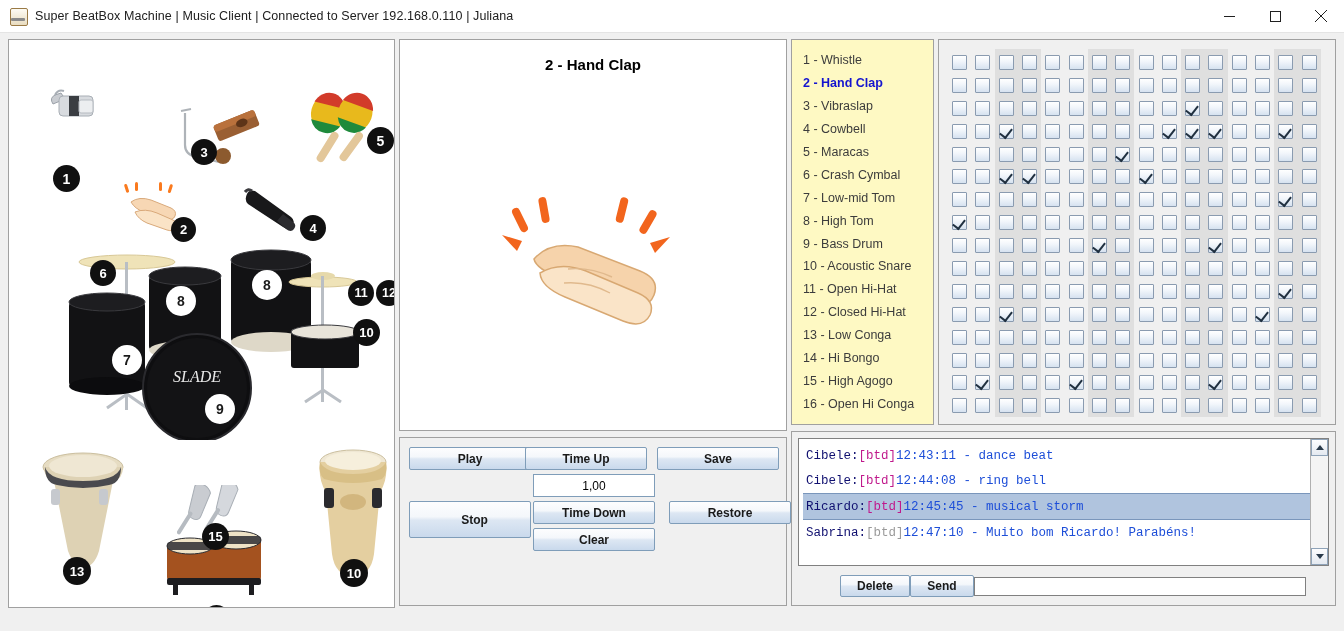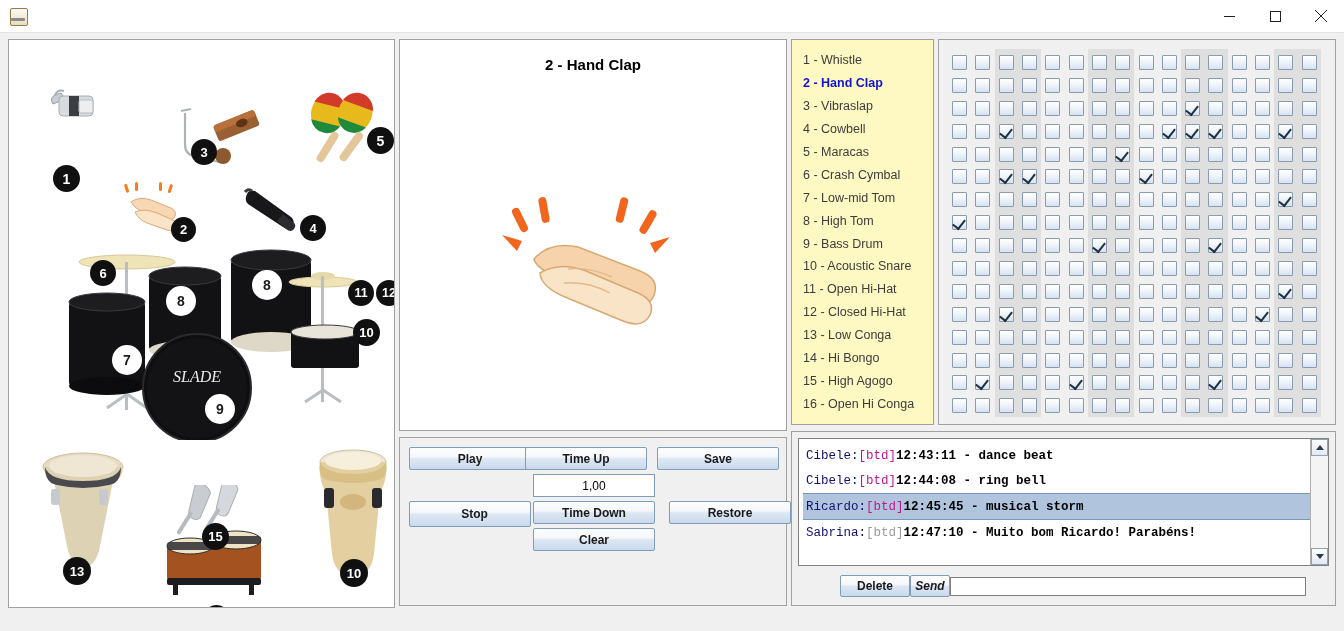--- a/index.html
+++ b/index.html
@@ -78,21 +78,21 @@
   
   .chat-panel{flex:1 1 auto;background:#f0f0f0;border:1px solid #a0a0a0;position:relative;padding:6px;box-sizing:border-box;
        display:flex;flex-direction:column;gap:7px;}
   .chat-box{flex:1 1 auto;background:#fff;border:1px solid #808080;position:relative;display:flex;overflow:hidden;}
   .chat-lines{flex:1 1 auto;padding:4px 0 0 4px;font-family:"Liberation Mono", monospace;font-size:12.5px;}
   .chat-line{height:25px;display:flex;align-items:center;padding-left:3px;white-space:pre;cursor:default;}
   .chat-line.sel{background:#b0c4de;border-top:1px solid #7a96bb;border-bottom:1px solid #7a96bb;}
   .c-name{color:#101070;}
   .c-tag{color:#c0198c;}
   .c-tag.mute{color:#9a9a9a;}
-  .c-msg{color:#000000;font-weight:bold;}
+  .c-msg{color:#1d4ed8;}
   .vscroll{width:17px;flex:0 0 17px;background:#f0f0f0;border-left:1px solid #b0b0b0;
       display:flex;flex-direction:column;justify-content:space-between;}
   .sbtn{height:17px;background:linear-gradient(#fdfdfe,#e4e9f0);border:1px solid #8fa3b8;box-sizing:border-box;
         display:flex;align-items:center;justify-content:center;cursor:default;}
   .sbtn .tri{width:0;height:0;border-left:4px solid transparent;border-right:4px solid transparent;}
   .sbtn.up .tri{border-bottom:5px solid #2a3a4a;}
   .sbtn.dn .tri{border-top:5px solid #2a3a4a;}
   .strack{flex:1 1 auto;background:#f4f4f4;}
   .chat-ctrl{height:26px;flex:0 0 26px;display:flex;align-items:center;padding-left:42px;}
   .chat-input{flex:1 1 auto;height:19px;background:#fff;border:1px solid #808080;box-sizing:border-box;margin-right:23px;}
@@ -102,20 +102,21 @@
 
 <div class="window">
 
   <div class="titlebar">
     <div class="tb-icon">
       <div class="steam"></div>
         <div class="steam2"></div>
         <div class="cup"></div>
         <div class="saucer"></div>
     </div>
+    <div class="tb-title">Super BeatBox Machine | Music Client | Connected to Server 192.168.0.110 | Juliana</div>
     <div class="tb-spacer"></div>
     <div class="tb-btn">
       <svg width="11" height="11" viewBox="0 0 11 11">
         <line x1="0" y1="5.5" x2="11" y2="5.5" stroke="#202020" stroke-width="1"></line>
         </svg>
     </div>
     <div class="tb-btn">
       <svg width="11" height="11" viewBox="0 0 11 11">
         <rect x="0.5" y="0.5" width="10" height="10" fill="none" stroke="#202020" stroke-width="1"></rect>
         </svg>
@@ -328,21 +329,21 @@
             <path d="M66 88 q24 -2 46 10" fill="none" stroke="#e0b98d" stroke-width="1.4"></path>
           </svg>
         </div>
       </div>
 
       <div class="ctrl-panel">
         <div class="jbtn" style="position:absolute;left:9px;top:9px;width:122px;height:23px;">Play</div>
         <div class="jbtn" style="position:absolute;left:125px;top:9px;width:122px;height:23px;">Time Up</div>
         <div class="jbtn" style="position:absolute;left:257px;top:9px;width:122px;height:23px;">Save</div>
         <div class="jfield" style="position:absolute;left:133px;top:36px;width:122px;height:23px;">1,00</div>
-        <div class="jbtn" style="position:absolute;left:9px;top:63px;width:122px;height:26px;padding-left:9px;">Stop</div>
+        <div class="jbtn" style="position:absolute;left:9px;top:63px;width:122px;height:37px;padding-left:9px;">Stop</div>
         <div class="jbtn" style="position:absolute;left:133px;top:63px;width:122px;height:23px;">Time Down</div>
         <div class="jbtn" style="position:absolute;left:257px;top:63px;width:122px;height:23px;margin-left:12px;">Restore</div>
         <div class="jbtn" style="position:absolute;left:133px;top:90px;width:122px;height:23px;">Clear</div>
       </div>
     </div>
 
     <div class="right-col">
 
       <div class="right-top">
         <div class="list-panel">
@@ -1182,20 +1183,20 @@
                 <span class="tri"></span>
               </div>
             <div class="strack"></div>
             <div class="sbtn dn">
                 <span class="tri"></span>
               </div>
           </div>
         </div>
         <div class="chat-ctrl">
           <div class="jbtn" style="width:70px;height:22px;">Delete</div>
-          <div class="jbtn" style="width:40px;height:22px;font-style:italic;">Send</div>
+          <div class="jbtn" style="width:64px;height:22px;">Send</div>
           <input class="chat-input" type="text" placeholder="" style="">
         </div>
       </div>
 
     </div>
   </div>
 </div>
 
 </body></html>

